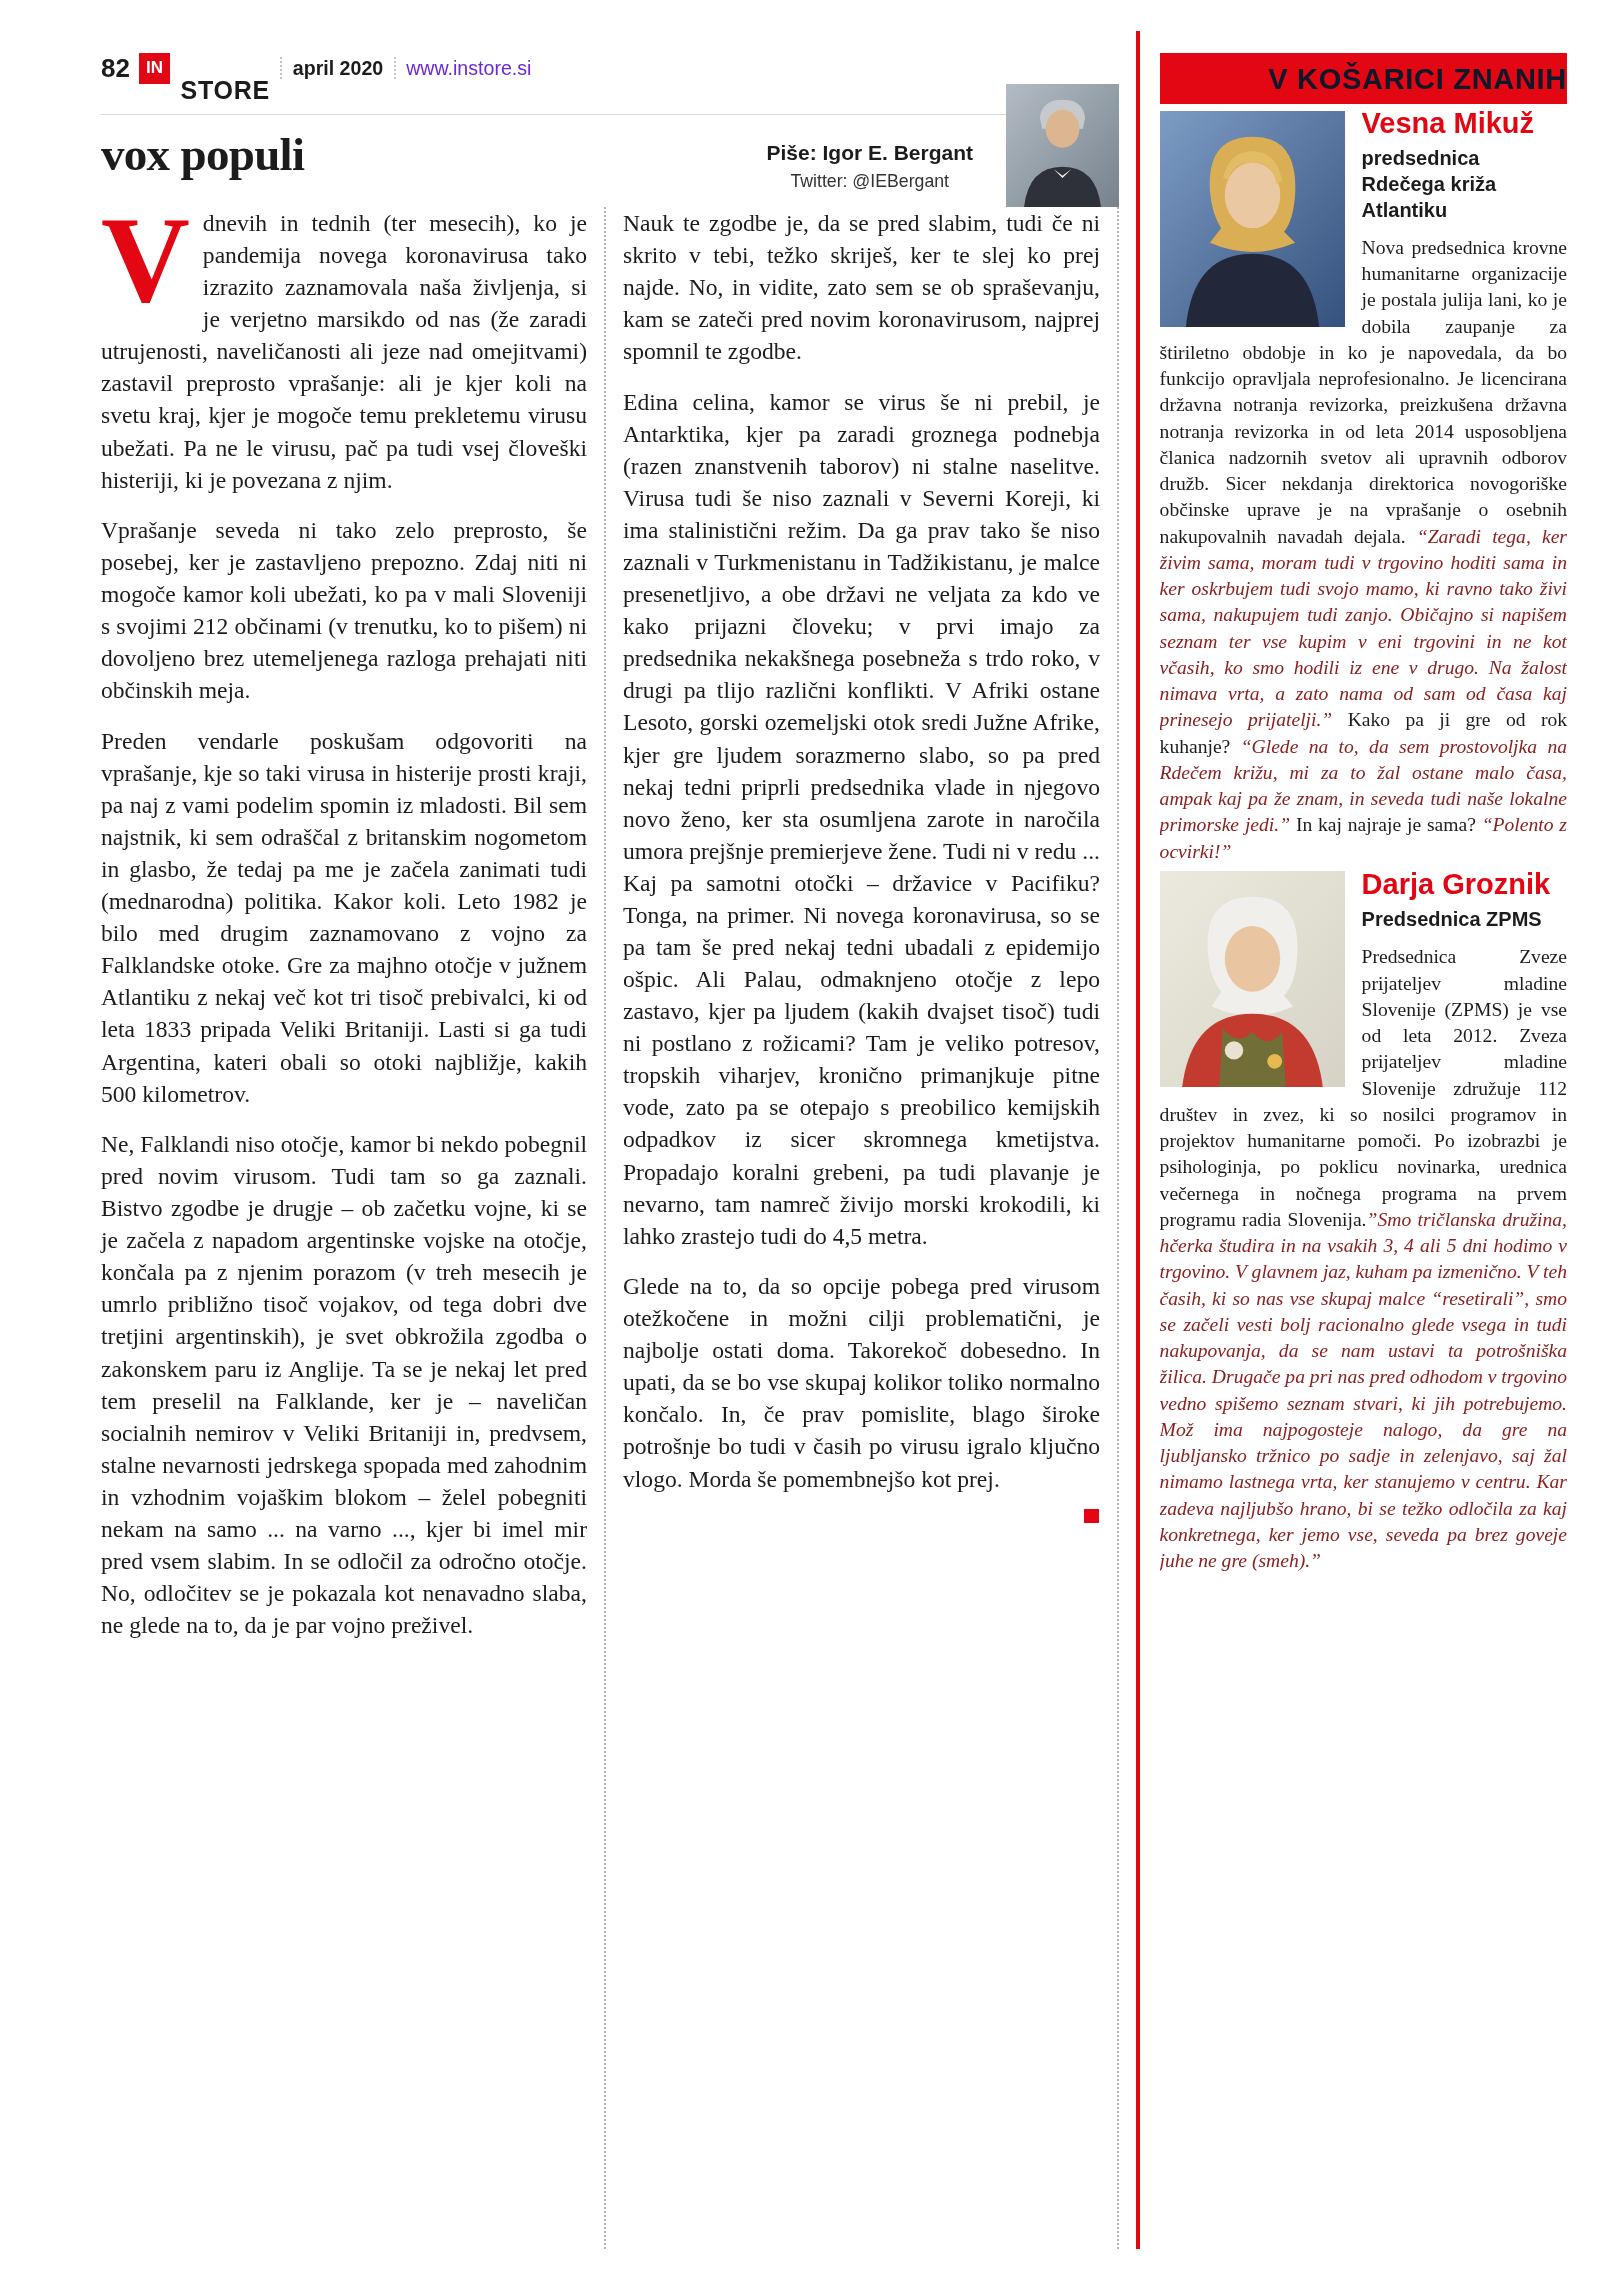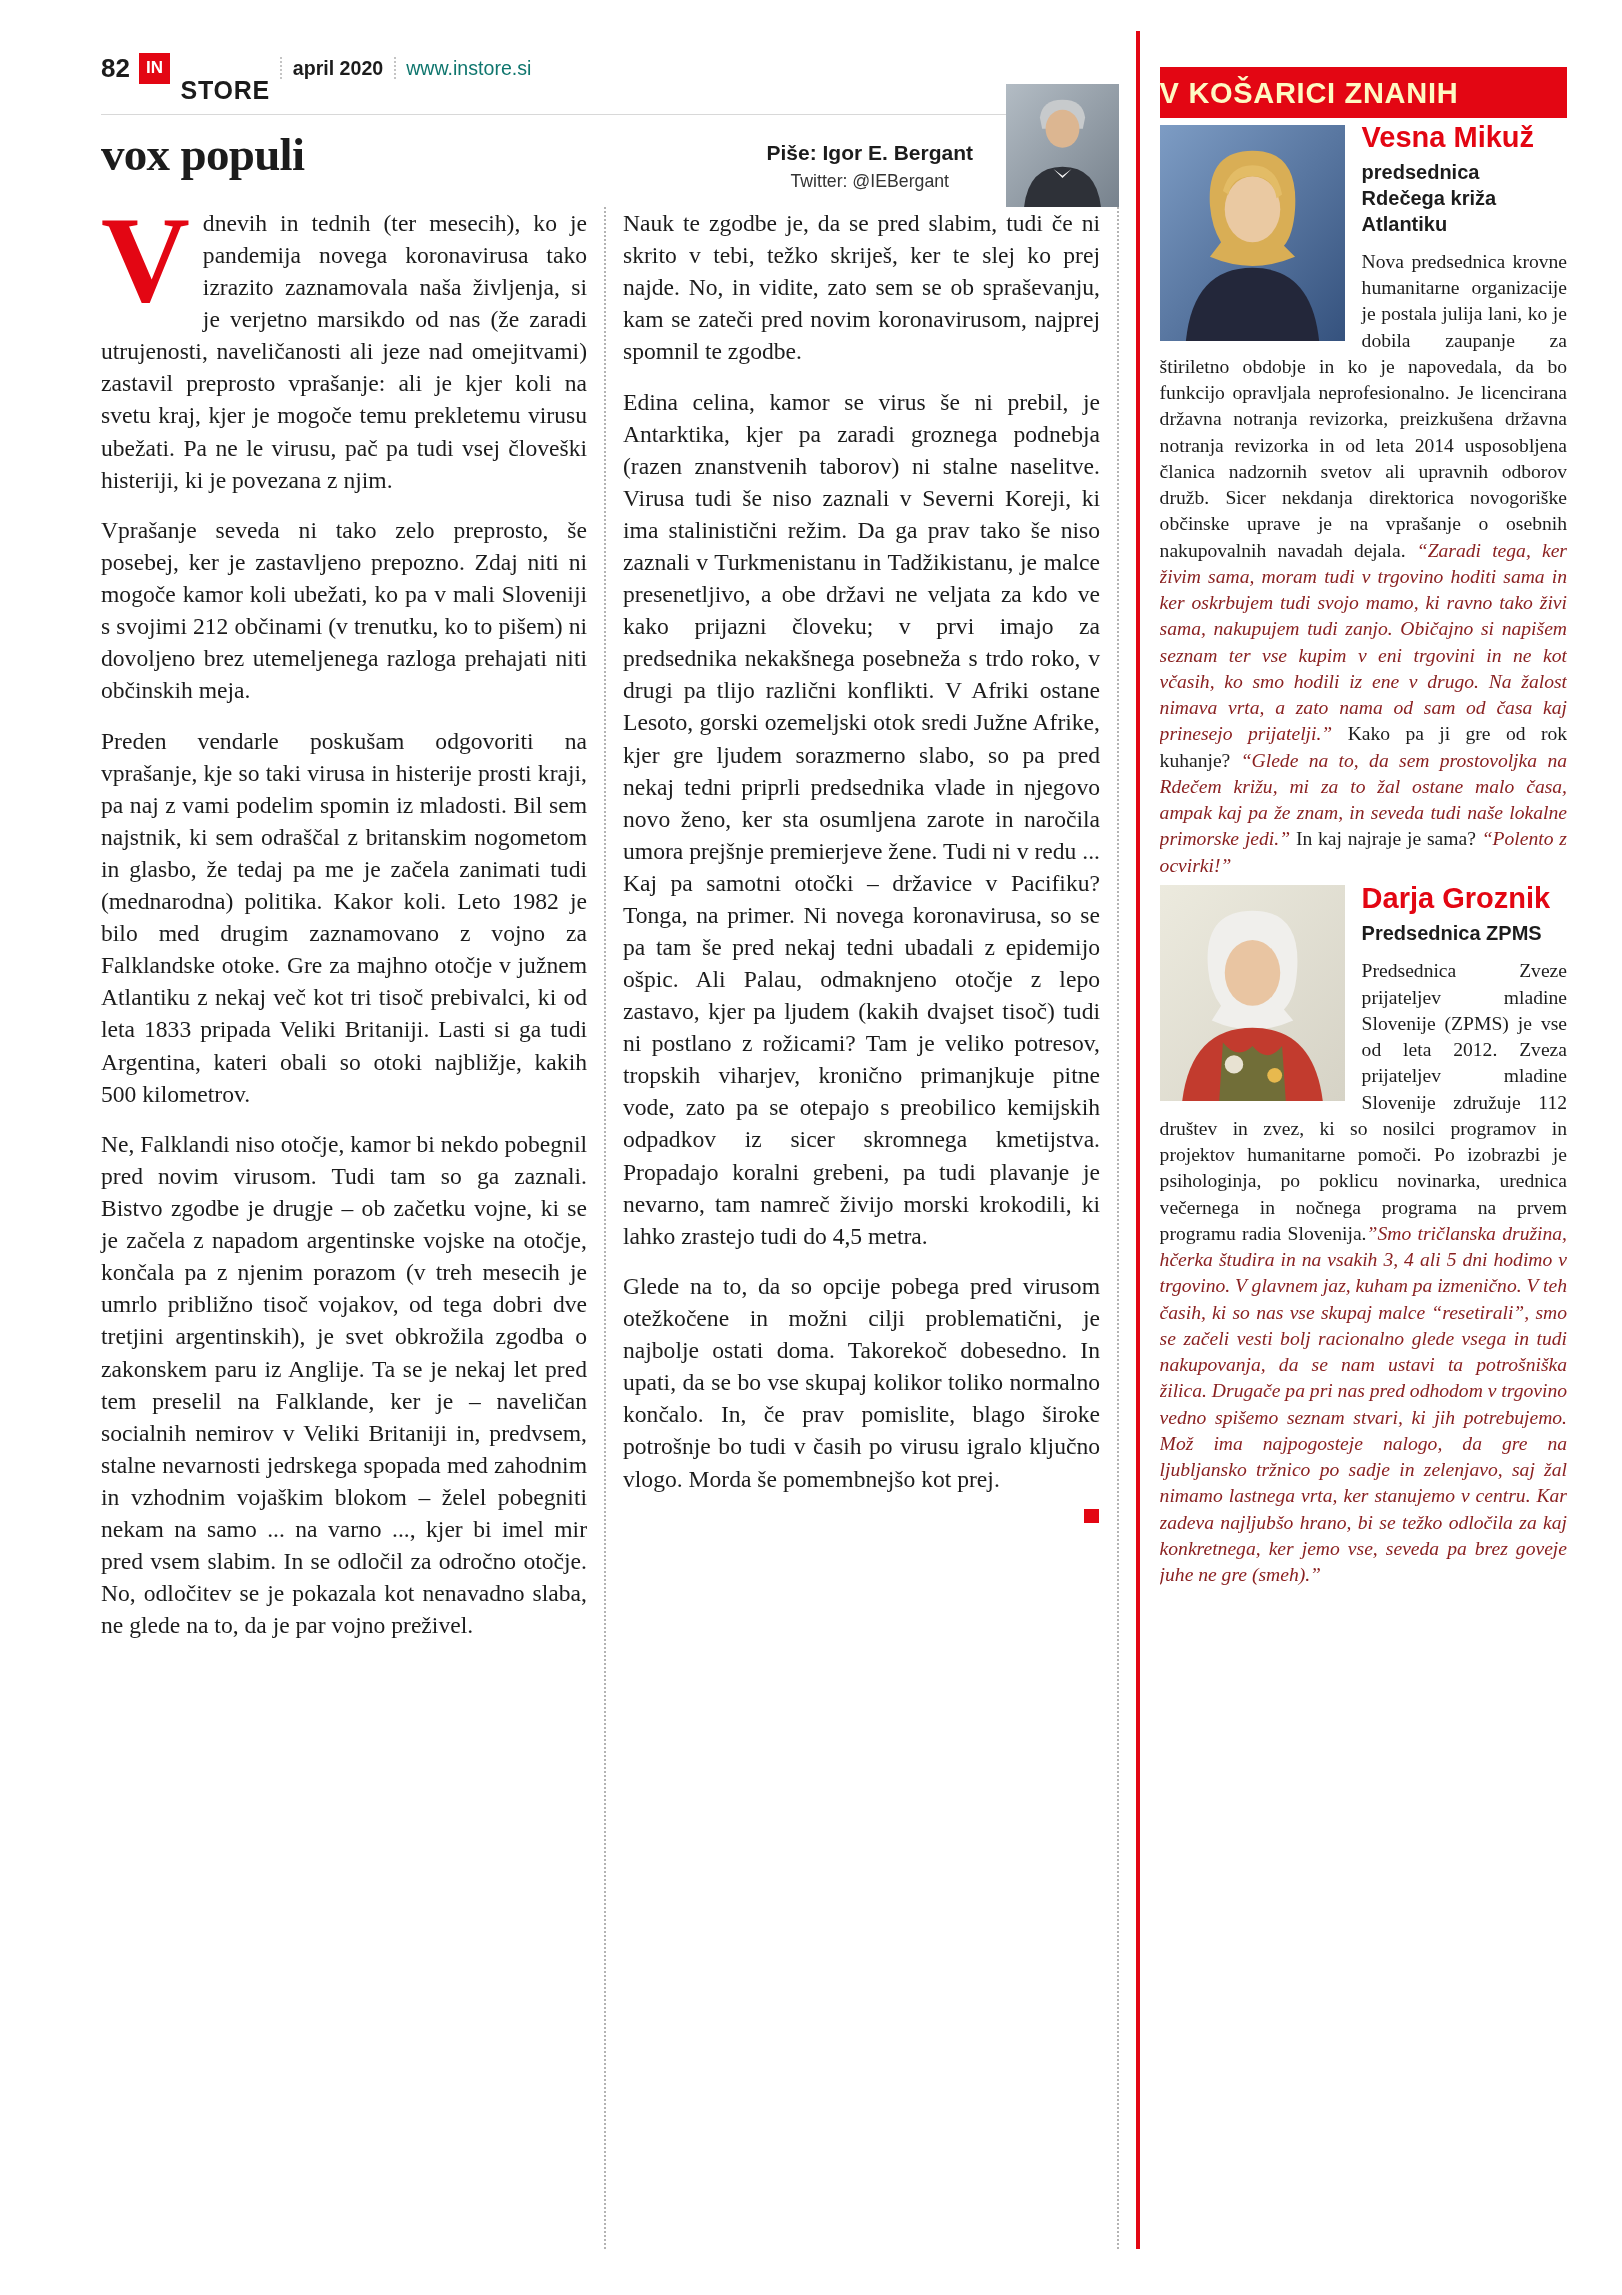--- a/index.html
+++ b/index.html
@@ -16,42 +16,42 @@
 
   
   .topbar{ display:flex; align-items:center; border-bottom:1.3px solid #d8d8d8; padding-bottom:9.2px; }
   .pageno{ font:bold 26px "Liberation Sans", sans-serif; }
   .logo{ display:flex; align-items:center; gap:10.5px; margin-left:9.2px; }
   .logo-in{ width:31px; height:31px; background:var(--red); color:#fff; display:flex; align-items:center; justify-content:center;
             font:bold 17px "Liberation Sans", sans-serif; }
   .logo-store{ font:bold 25px "Liberation Sans", sans-serif; letter-spacing:0.7px;margin-top:45px; }
   .vsep{ width:0; height:22px; border-left:2px dotted #c4c4c4; }
   .logo-issue{ font:bold 19.6px "Liberation Sans", sans-serif; }
-  .logo-site{ font:19.6px "Liberation Sans", sans-serif; color:#0f766e; text-decoration:none; }
+  .logo-site{ font:19.6px "Liberation Sans", sans-serif; color:#6d28d9; text-decoration:none; }
 
   .header-row2{ display:flex; align-items:flex-start; padding-top:11.8px; }
   .section-title{ font:bold 47px "Liberation Serif", serif; flex:1; letter-spacing:-0.7px; }
   .byline{ text-align:center; margin-right:33px; padding-top:14.4px; font-family:"Liberation Sans", sans-serif; }
   .byline-author{ font-weight:bold; font-size:21px; display:block; }
   .byline-twitter{ font-size:17.7px; color:#333; margin-top:5.2px; display:block; text-decoration:none; }
   .author-photo{ width:113px; height:123px; flex:none; margin-top:-43px; overflow:hidden; }
 
   
   .article-title{ font:bold 102px/1.02 "Liberation Sans", sans-serif; letter-spacing:-4.6px; color:#101010; margin:18.3px 0 26px; }
   .cols{ display:flex; flex:1; align-items:stretch; }
   .colA{ width:486px; flex:none; }
   .colB{ flex:1; border-left:2px dotted #b3b3b3; border-right:2px dotted #b3b3b3; margin-left:17px; padding:0 17px; }
   .cols p{ font-size:23.6px; line-height:1.36; text-align:justify; margin-bottom:18.3px; hyphens:auto; }
   .dropcap{ float:left; font:bold 123px/97px "Liberation Serif", serif; color:var(--red); padding:3.9px 13px 0 0; }
   .endrow{ text-align:right; padding-right:1.3px; margin-top:-3.9px; }
   .endmark{ display:inline-block; width:14.4px; height:14.4px; background:var(--red); }
 
   
-  .sidebar-banner{ background:var(--red); color:#fef9c3; font:bold 29px "Liberation Sans", sans-serif;
-                   text-align:left; padding:9.8px 0 8.5px; margin-top:36px; letter-spacing:0.7px; }
+  .sidebar-banner{ background:var(--red); color:#0f172a; font:bold 29px "Liberation Sans", sans-serif;
+                   text-align:right; padding:9.8px 0 8.5px; margin-top:22px; letter-spacing:0.7px; }
   .profile{ overflow:hidden; }
   .profile-photo{ float:left; width:185px; height:216px; margin:6.5px 17px 7.9px 0; overflow:hidden; }
   .profile-photo svg, .author-photo svg{ display:block; width:100%; height:100%; }
   .profile-name{ font:bold 29px "Liberation Sans", sans-serif; color:var(--red); padding-top:2.6px; }
   .profile-role{ font:bold 20px/1.28 "Liberation Sans", sans-serif; margin:6.5px 0 11.8px; }
   .profile-bio{ font-size:19.6px; line-height:1.34; text-align:justify; hyphens:auto; }
   .quote{ font-style:italic; color:var(--quote); }
 </style>
 </head>
 <body>

